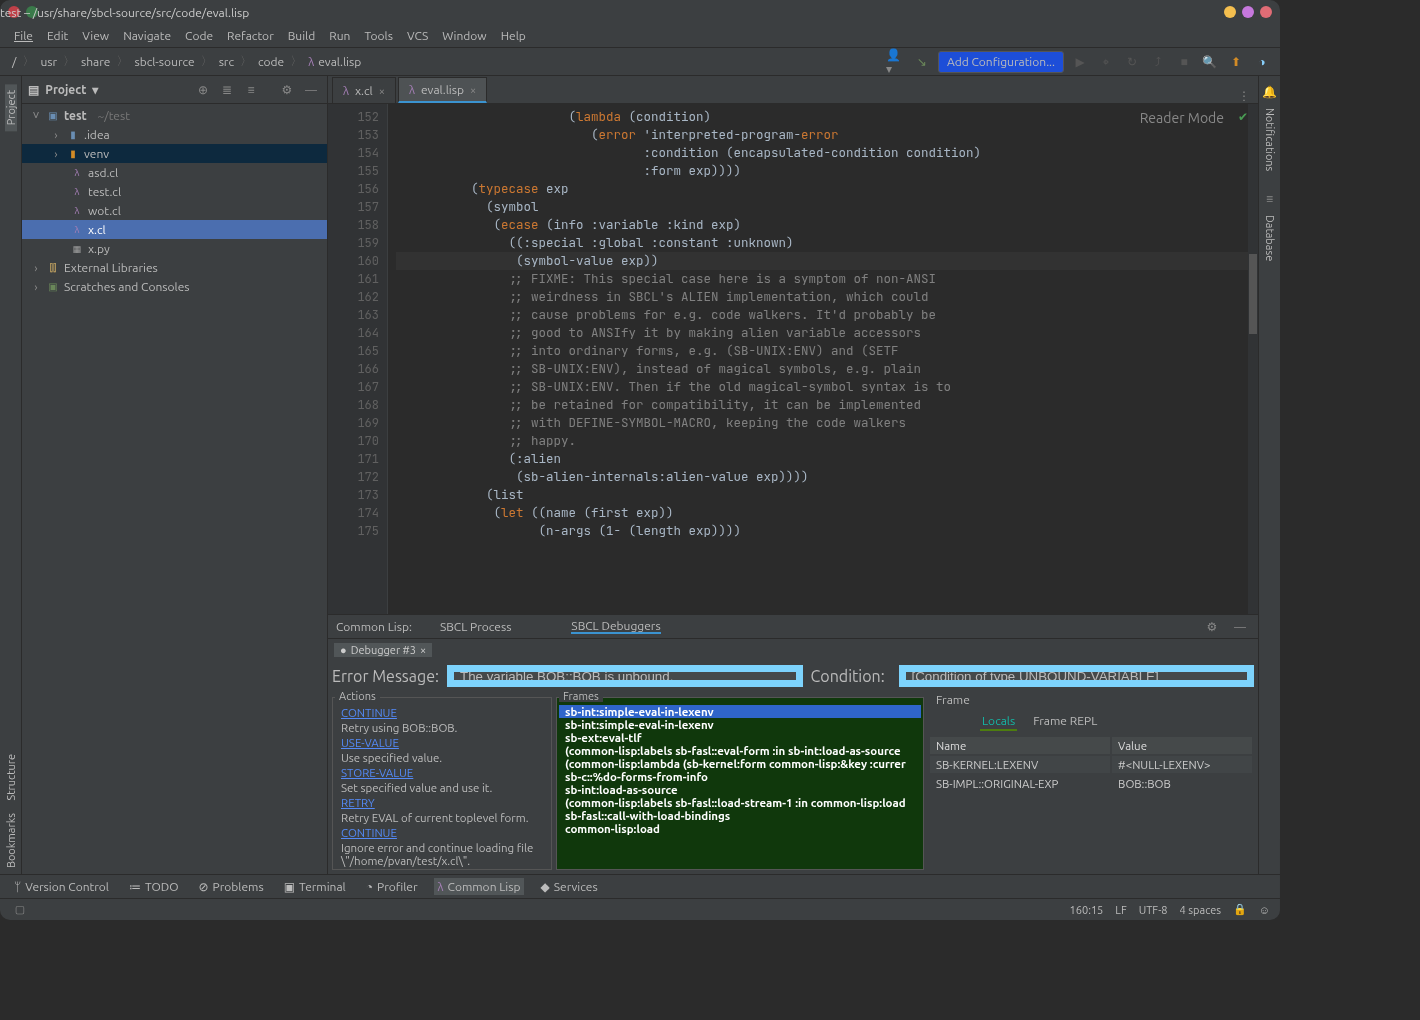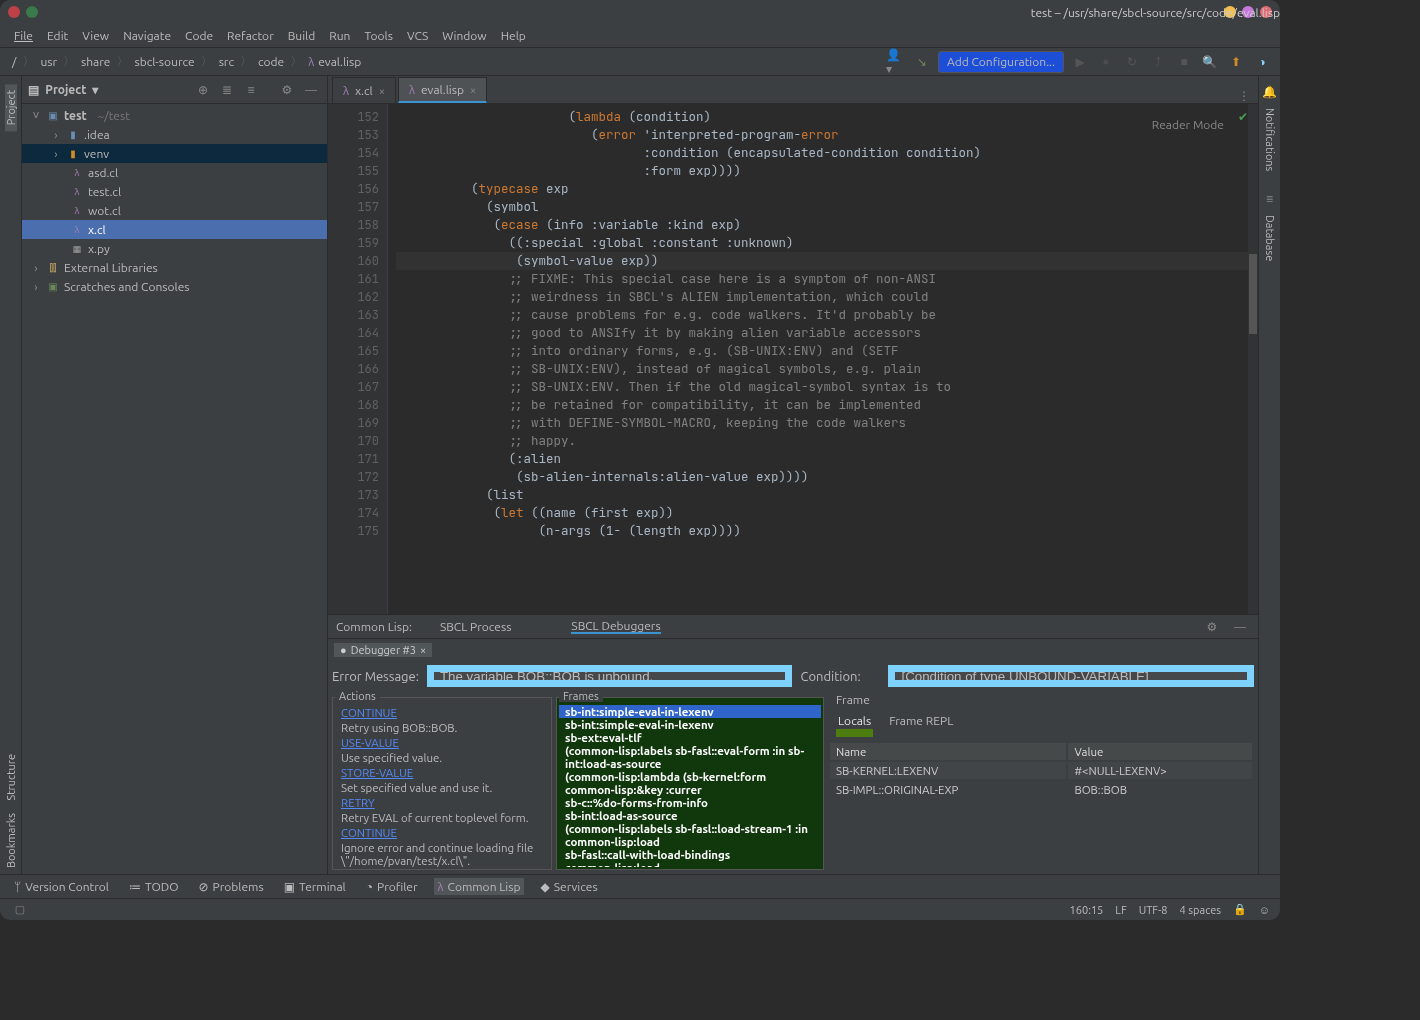--- a/index.html
+++ b/index.html
@@ -23,21 +23,21 @@
 .titlebar {
   height: 24px;
   background: #3c3f41;
   display: flex;
   align-items: center;
   padding: 0 8px;
   position: relative;
 }
 .titlebar-left { display: flex; gap: 6px; align-items: center; }
 .mac-dot { width: 12px; height: 12px; border-radius: 50%; }
-.title { position: absolute; left: 0; right: 0; text-align: right; color: #ccc; font-size: 12px; }
+.title { position: absolute; left: 0; right: 0; text-align: left; color: #ccc; font-size: 12px; }
 .titlebar-right { margin-left: auto; display: flex; gap: 6px; }
 .tdot { width: 12px; height: 12px; border-radius: 50%; }
 
 .menubar {
   height: 24px;
   background: #3c3f41;
   display: flex;
   align-items: center;
   padding: 0 8px;
   gap: 2px;
@@ -118,51 +118,51 @@
   padding: 4px 8px 4px 0; font-family: "JetBrains Mono", Menlo, Consolas, monospace;
   font-size: 12px; line-height: 18px; border-right: 1px solid #3c3f41;
 }
 .code-area {
   flex: 1; padding: 4px 0 4px 8px; font-family: "JetBrains Mono", Menlo, Consolas, monospace;
   font-size: 12.5px; line-height: 18px; overflow: hidden; white-space: pre; color: #a9b7c6;
 }
 .code-area .kw { color: #cc7832; }
 .code-area .cmt { color: #808080; }
 .code-area .cur { background: #323232; }
-.reader-mode { position: absolute; top: 14px; right: 34px; color: #888; font-size: 12px; }
+.reader-mode { position: absolute; top: 6px; right: 34px; color: #888; font-size: 14px; }
 .checkmark { position: absolute; top: 6px; right: 10px; color: #499c54; }
 .mini-scroll { position: absolute; right: 0; top: 0; bottom: 0; width: 10px; background: #313335; }
 .mini-scroll .block { position: absolute; right: 1px; width: 8px; background: #555; height: 80px; top: 150px; }
 
 .bottom-panel { height: 260px; background: #3c3f41; border-top: 1px solid #2b2b2b; display: flex; flex-direction: column; }
 .bp-tabs { height: 24px; display: flex; align-items: center; padding: 0 8px; gap: 28px; border-bottom: 1px solid #2b2b2b; }
 .bp-tab { color: #bbb; cursor: pointer; }
 .bp-tab.active { border-bottom: 2px solid #3b93d0; margin-left: 32px; }
 .bp-tabs .right { margin-left: auto; display: flex; gap: 8px; }
 .sub-tab-row { height: 22px; display: flex; align-items: center; padding: 0 6px; gap: 6px; }
 .sub-tab { background: #515658; padding: 1px 6px; color: #ccc; font-size: 11px; display:flex; align-items:center; gap:4px;}
 
 .dbg-body { flex: 1; display: flex; flex-direction: column; padding: 4px 4px; gap: 4px; min-height:0;}
 .dbg-row { display: flex; gap: 8px; align-items: center; }
-.dbg-label { color: #bbb; font-size: 13px; min-width: 80px; }
+.dbg-label { color: #bbb; font-size: 16px; min-width: 80px; }
 .dbg-input { flex: 1; background: #45494a; border: 7px solid #7dd3fc; padding: 2px 6px; color: #bbb; height: 22px; }
 .dbg-cols { flex: 1; display: flex; gap: 4px; min-height:0;}
 .dbg-box { border: 1px solid #555; display: flex; flex-direction: column; overflow: hidden; }
 .dbg-box legend { font-size: 11px; color: #bbb; padding: 0 4px; position: relative; top: -1px; background:#3c3f41;}
 .actions-col { width: 220px; }
-.frames-col { width: 268px; background: #10380c; }
+.frames-col { width: 368px; background: #10380c; }
 .frame-col { flex: 1; }
 .act-list, .frame-list { overflow: auto; flex:1; font-size: 11.5px; }
 .act-item { padding: 1px 6px; color: #548af7; text-decoration: underline; cursor: pointer; }
 .act-item.plain { color: #bbb; text-decoration: none; }
 .frame-item { padding: 0 6px; color: #fff; font-size: 11.5px; cursor:pointer;font-weight:bold; }
 .frame-item.sel { background: #2f65ca; }
 .locals-head { display:flex; gap:14px; padding: 4px 8px; }
 .locals-tab { color:#bbb; cursor:pointer; padding: 2px 2px;}
-.locals-tab.active { border-bottom: 8px solid #4d7c0f; color:#e5e5e5;}
+.locals-tab.active { border-bottom: 2px solid #4d7c0f; color:#14b8a6;margin-left:44px;}
 .locals-table { font-size:11.5px; }
 .locals-table th { text-align:left; background:#45494a; padding:2px 6px; font-weight:normal; color:#ddd;}
 .locals-table td { padding:2px 6px; color:#ccc;}
 .locals-table tr.row { background:#3c3f41; }
 .locals-table tr.row:nth-child(even){ background:#414547;}
 
 .tool-tabs {
   height: 24px; background: #3c3f41; display: flex; align-items: center; gap: 12px;
   padding: 0 10px; border-top: 1px solid #2b2b2b;
 }

